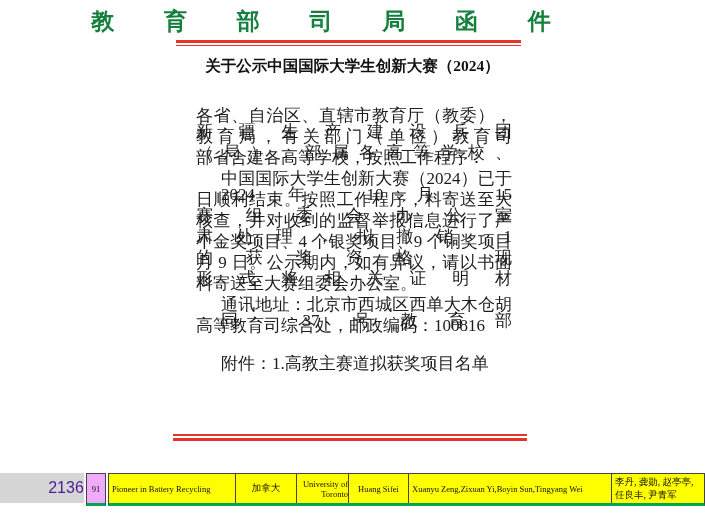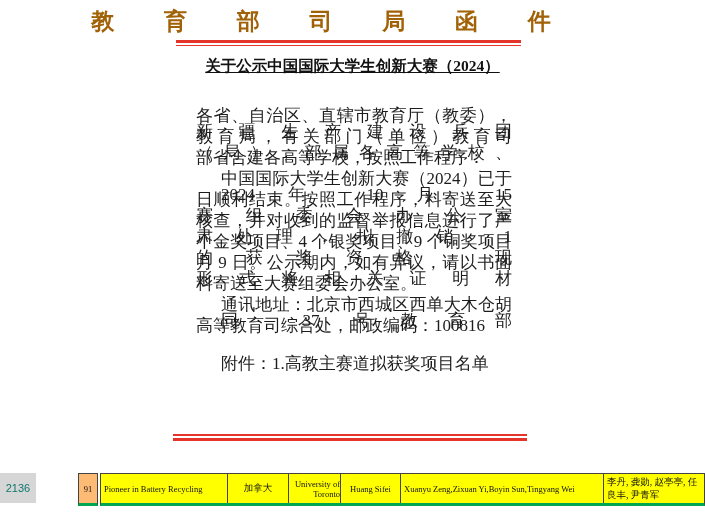--- a/index.html
+++ b/index.html
@@ -2,55 +2,55 @@
 <html><head>
 <meta charset="utf-8">
 <style>
   html,body{margin:0;padding:0;}
   body{width:705px;height:515px;overflow:hidden;background:#ffffff;
        font-family:"Liberation Serif","DejaVu Serif",serif;}
   .page{position:absolute;top:0;left:0;width:705px;height:515px;background:#ffffff;}
 
   
   .letterhead{position:absolute;top:6px;left:0;width:642px;text-align:center;
-              color:#a16207;font-size:23px;font-weight:bold;
+              color:#15803d;font-size:23px;font-weight:bold;
               letter-spacing:22px;text-indent:22px;white-space:nowrap;}
   .rule{position:absolute;left:176px;width:345px;}
   .rule-top{top:40px;}
   .rule-bottom{top:434px;left:173px;width:354px;}
   .rule .thick{height:3px;background:#e5352b;}
   .rule .gap{height:2px;}
   .rule .thin{height:1px;background:#e5352b;}
   .rule-bottom .thin{height:2px;}
 
   
   .doc-title{position:absolute;top:56px;left:0;width:705px;text-align:center;
-             color:#111;font-weight:bold;font-size:15.5px;line-height:20px;text-decoration:underline;}
+             color:#111;font-weight:bold;font-size:15.5px;line-height:20px;}
 
   
   .body-text{position:absolute;top:108px;left:196px;width:316px;
              color:#1c1c1c;font-size:17px;line-height:16px;}
   .bline{height:21px;box-sizing:border-box;overflow:visible;white-space:nowrap;}
   .just{white-space:normal;text-align:justify;text-align-last:justify;}
   .indent{padding-left:25px;}
   .spacer{height:17px;}
 
   
   .sheet-row{position:absolute;top:473px;left:0;width:705px;height:33px;
              display:flex;align-items:stretch;
              font-family:"Liberation Serif","DejaVu Serif",serif;}
-  .rownum{width:36px;background:#d6d6d6;color:#0f766e;
+  .rownum{width:36px;background:#d6d6d6;color:#4c1d95;
           font-family:"Liberation Sans","DejaVu Sans",sans-serif;
-          font-size:11px;display:flex;align-items:center;justify-content:center;
-          height:30px;}
+          font-size:16px;display:flex;align-items:center;justify-content:center;
+          height:30px;padding-left:48px;}
   .rowgap{width:2px;}
-  .rankcell{width:20px;background:#fdba74;border:1px solid #444;
+  .rankcell{width:20px;background:#f0abfc;border:1px solid #444;
             border-bottom:3px solid #00a550;
             display:flex;align-items:center;justify-content:center;
-            font-size:8.5px;color:#111;box-sizing:border-box;height:33px;margin-left:40px;}
+            font-size:8.5px;color:#111;box-sizing:border-box;height:33px;}
   .ytable{flex:1;display:flex;background:#ffff00;border:1px solid #444;
           border-bottom:3px solid #00a550;box-sizing:border-box;height:33px;
           color:#111;}
   .ycell{border-right:1px solid #444;display:flex;align-items:center;
          font-size:8.5px;box-sizing:border-box;overflow:hidden;}
   .ycell.center{justify-content:center;text-align:right;font-family:Liberation Serif, serif;}
   .ycell.left{justify-content:flex-start;padding-left:3px;}
   .ycell.cn{font-size:9.5px;}
   .ycell:last-child{border-right:none;}
   .c-project{width:127px;}

